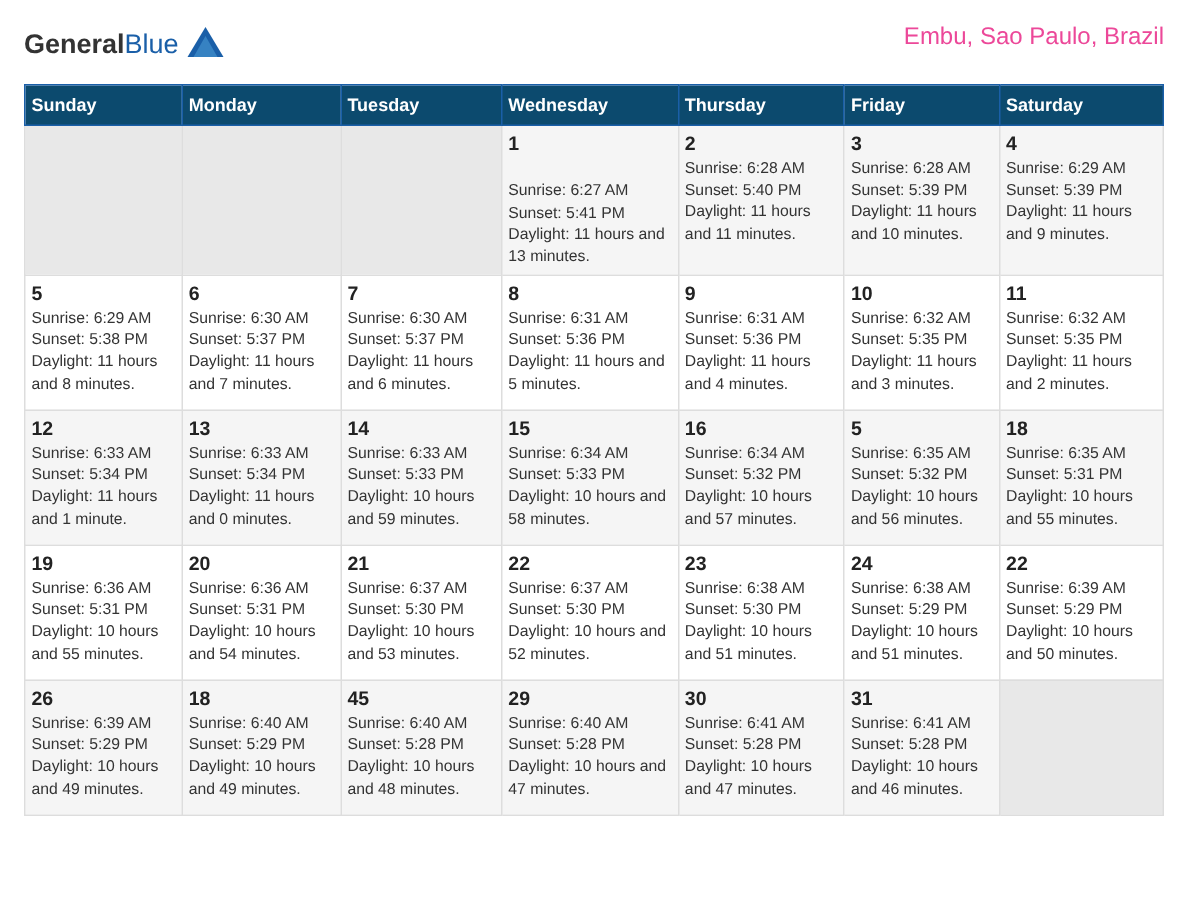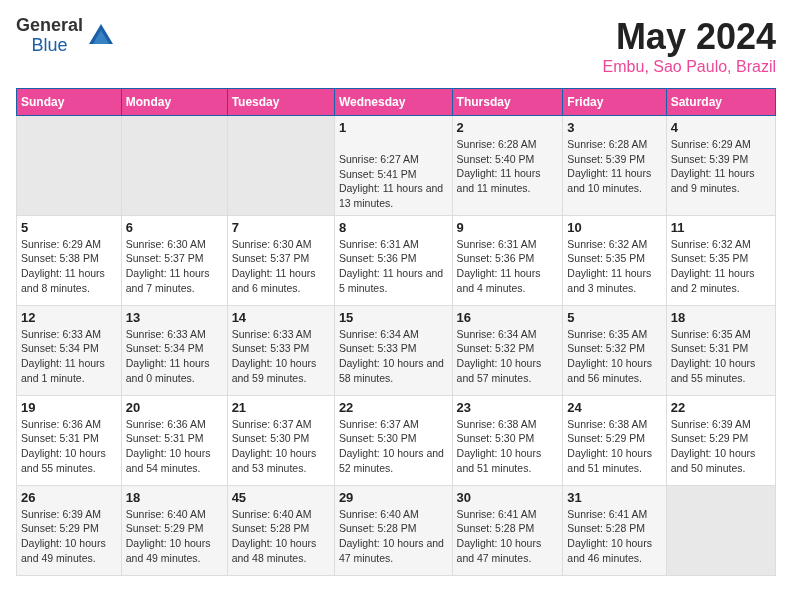--- a/index.html
+++ b/index.html
@@ -15,23 +15,22 @@
       justify-content: space-between;
       align-items: flex-start;
       margin-bottom: 12px;
     }
     .logo {
       display: flex;
       align-items: center;
     }
     .logo-text {
       display: flex;
-      flex-direction: column;
+      flex-direction: row;
       line-height: 1.1;
-      text-align: center;
     }
     .logo-general {
       font-size: 18px;
       font-weight: bold;
       color: #333;
     }
     .logo-blue {
       font-size: 18px;
       font-weight: normal;
       color: #1a5fa8;
@@ -52,21 +51,21 @@
     .subtitle {
       font-size: 16px;
       color: #ec4899;
     }
     table {
       width: 100%;
       border-collapse: collapse;
       font-size: 11px;
     }
     thead tr {
-      background-color: #ec4899;
+      background-color: #0c4a6e;
       color: white;
     }
     thead th {
       padding: 6px 4px;
       text-align: left;
       font-size: 12px;
       font-weight: bold;
       border: 1px solid #1a5fa8;
     }
     tbody tr {
@@ -109,21 +108,20 @@
     <div class="logo-text">
       <span class="logo-general">General</span>
       <span class="logo-blue">Blue</span>
     </div>
     <svg class="logo-icon" viewBox="0 0 28 28">
       <polygon points="14,2 26,22 2,22" fill="#1a5fa8"></polygon>
       <polygon points="14,8 22,22 6,22" fill="#4a9ad4" opacity="0.6"></polygon>
     </svg>
   </div>
   <div class="title-section">
-    <div class="main-title">May 2024</div>
     <div class="subtitle">Embu, Sao Paulo, Brazil</div>
   </div>
 </div>
 
 <table>
   <thead>
     <tr>
     <th>Sunday</th>
         <th>Monday</th>
         <th>Tuesday</th>

